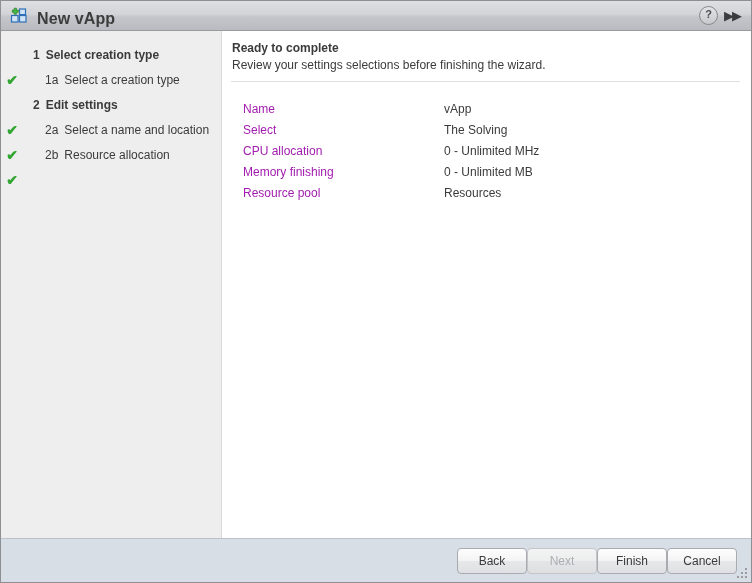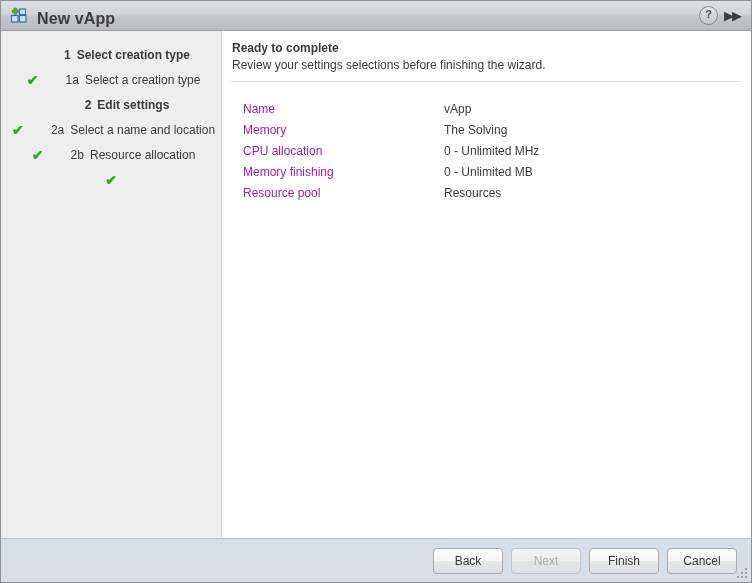--- a/index.html
+++ b/index.html
@@ -89,21 +89,20 @@
     background: #eeeeee;
     border-right: 1px solid #d9d9d9;
     box-sizing: border-box;
   }
   .nav-list { padding-top: 11px; }
   .nav-row {
     position: relative;
     height: 25px;
     display: flex;
     align-items: center;
-    justify-content: center;
   }
   .check {
     width: 22px;
     flex: none;
     text-align: center;
     color: #33a532;
     font-size: 14px;
     font-weight: bold;
     line-height: 1;
   }
@@ -195,21 +194,20 @@
     height: 44px;
     background: #d8dee6;
     border-top: 1px solid #bcc2cb;
     box-sizing: border-box;
   }
   .footer-btns {
     position: absolute;
     right: 14px;
     top: 9px;
     display: flex;
-    gap: 8px;
     justify-content: flex-end;
   }
   .btn {
     width: 70px;
     height: 26px;
     box-sizing: border-box;
     border: 1px solid #a9abaf;
     border-radius: 4px;
     background: linear-gradient(to bottom, #fdfdfd 0%, #f4f4f5 50%, #e7e8ea 51%, #dfe0e3 100%);
     color: #3b3b3b;
@@ -291,21 +289,21 @@
       <div class="content-title">Ready to complete</div>
       <div class="content-sub">Review your settings selections before finishing the wizard.</div>
     </div>
     <div class="rule"></div>
     <div class="summary">
         <div class="sum-row">
           <div class="sum-label">Name</div>
           <div class="sum-value">vApp</div>
         </div>
         <div class="sum-row">
-          <div class="sum-label">Memory</div>
+          <div class="sum-label">Select</div>
           <div class="sum-value">The Solving</div>
         </div>
         <div class="sum-row">
           <div class="sum-label">CPU allocation</div>
           <div class="sum-value">0 - Unlimited MHz</div>
         </div>
         <div class="sum-row">
           <div class="sum-label">Memory finishing</div>
           <div class="sum-value">0 - Unlimited MB</div>
         </div>

